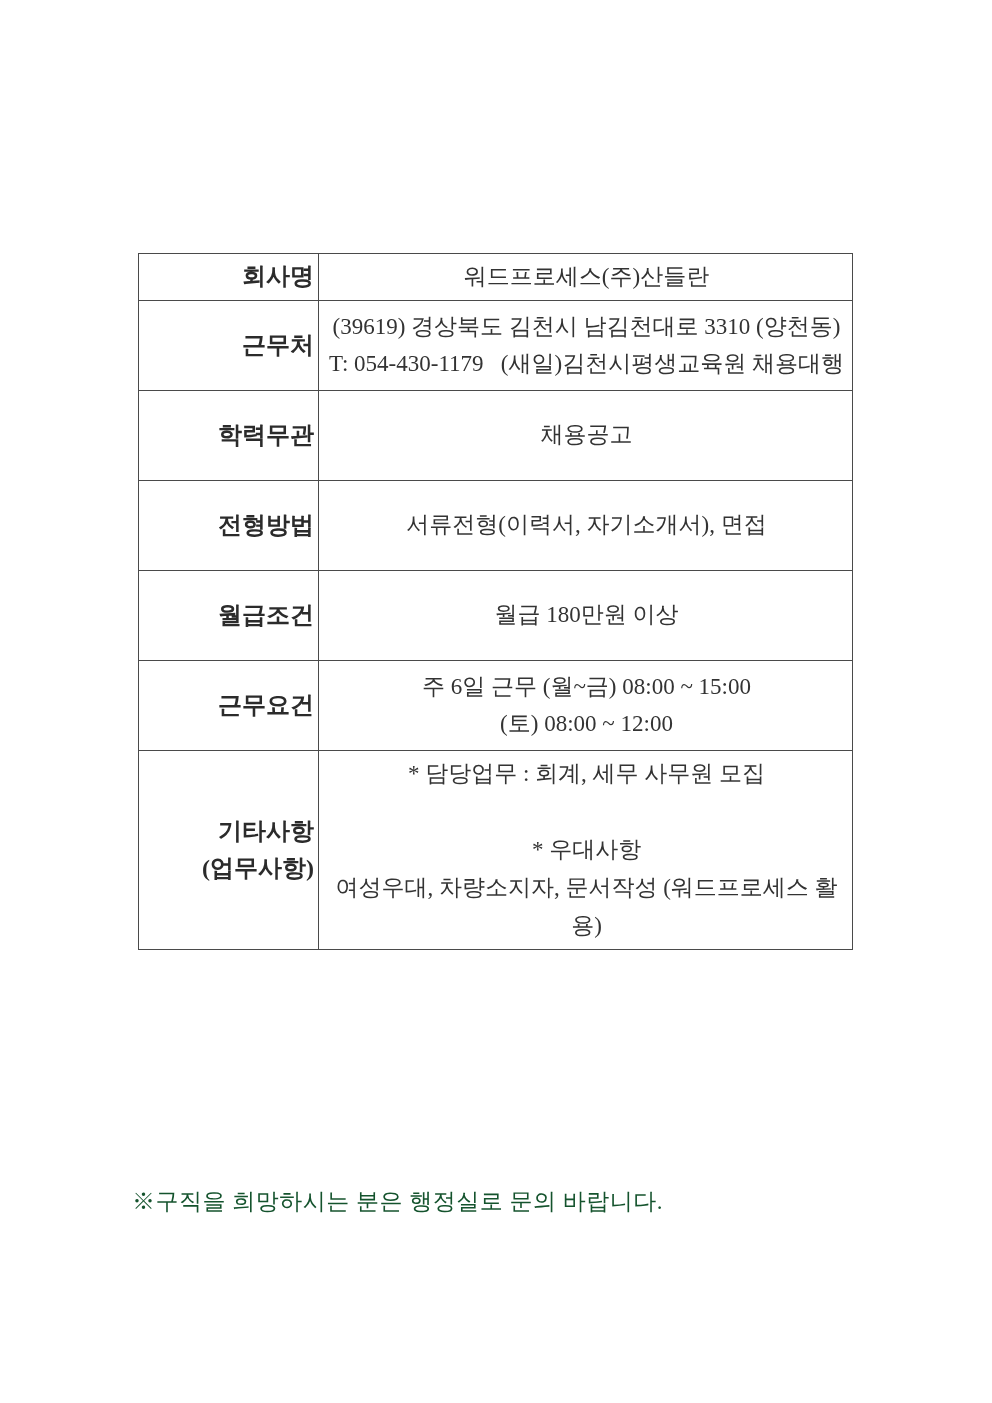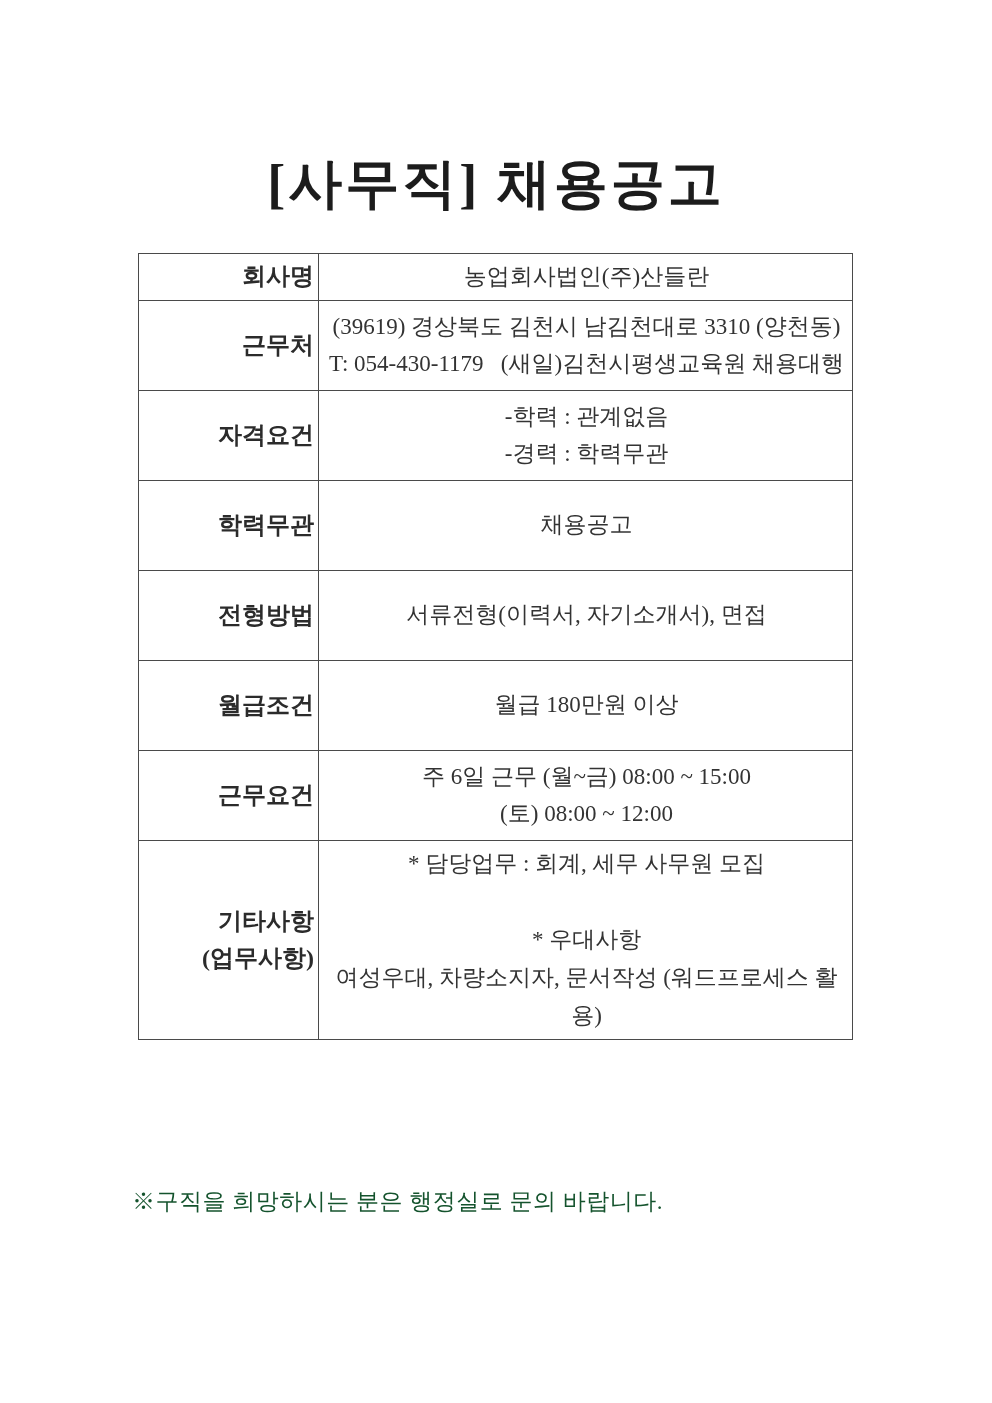--- a/index.html
+++ b/index.html
@@ -73,41 +73,35 @@
     font-size: 23px;
     color: #14532d;
     letter-spacing: 0.5px;
   }
 </style>
 </head>
 <body>
 
 <div class="page">
 
-  <h1 class="title">[사무직] 채용공고</h1>
 
   <table class="job-table">
     <colgroup>
       <col class="col-label">
       <col class="col-value">
     </colgroup>
     <tbody>
       <tr class="h40">
         <th class="label">회사명</th>
-        <td class="value center">농업회사법인(주)산들란</td>
+        <td class="value center">워드프로세스(주)산들란</td>
       </tr>
       <tr class="h90">
         <th class="label">근무처</th>
         <td class="value">(39619) 경상북도 김천시 남김천대로 3310 (양천동)
 T: 054-430-1179   (새일)김천시평생교육원 채용대행</td>
-      </tr>
-      <tr class="h90">
-        <th class="label">자격요건</th>
-        <td class="value">-학력 : 관계없음
--경력 : 학력무관</td>
       </tr>
       <tr class="h90">
         <th class="label">학력무관</th>
         <td class="value">채용공고</td>
       </tr>
       <tr class="h90">
         <th class="label">전형방법</th>
         <td class="value">서류전형(이력서, 자기소개서), 면접</td>
       </tr>
       <tr class="h90">

